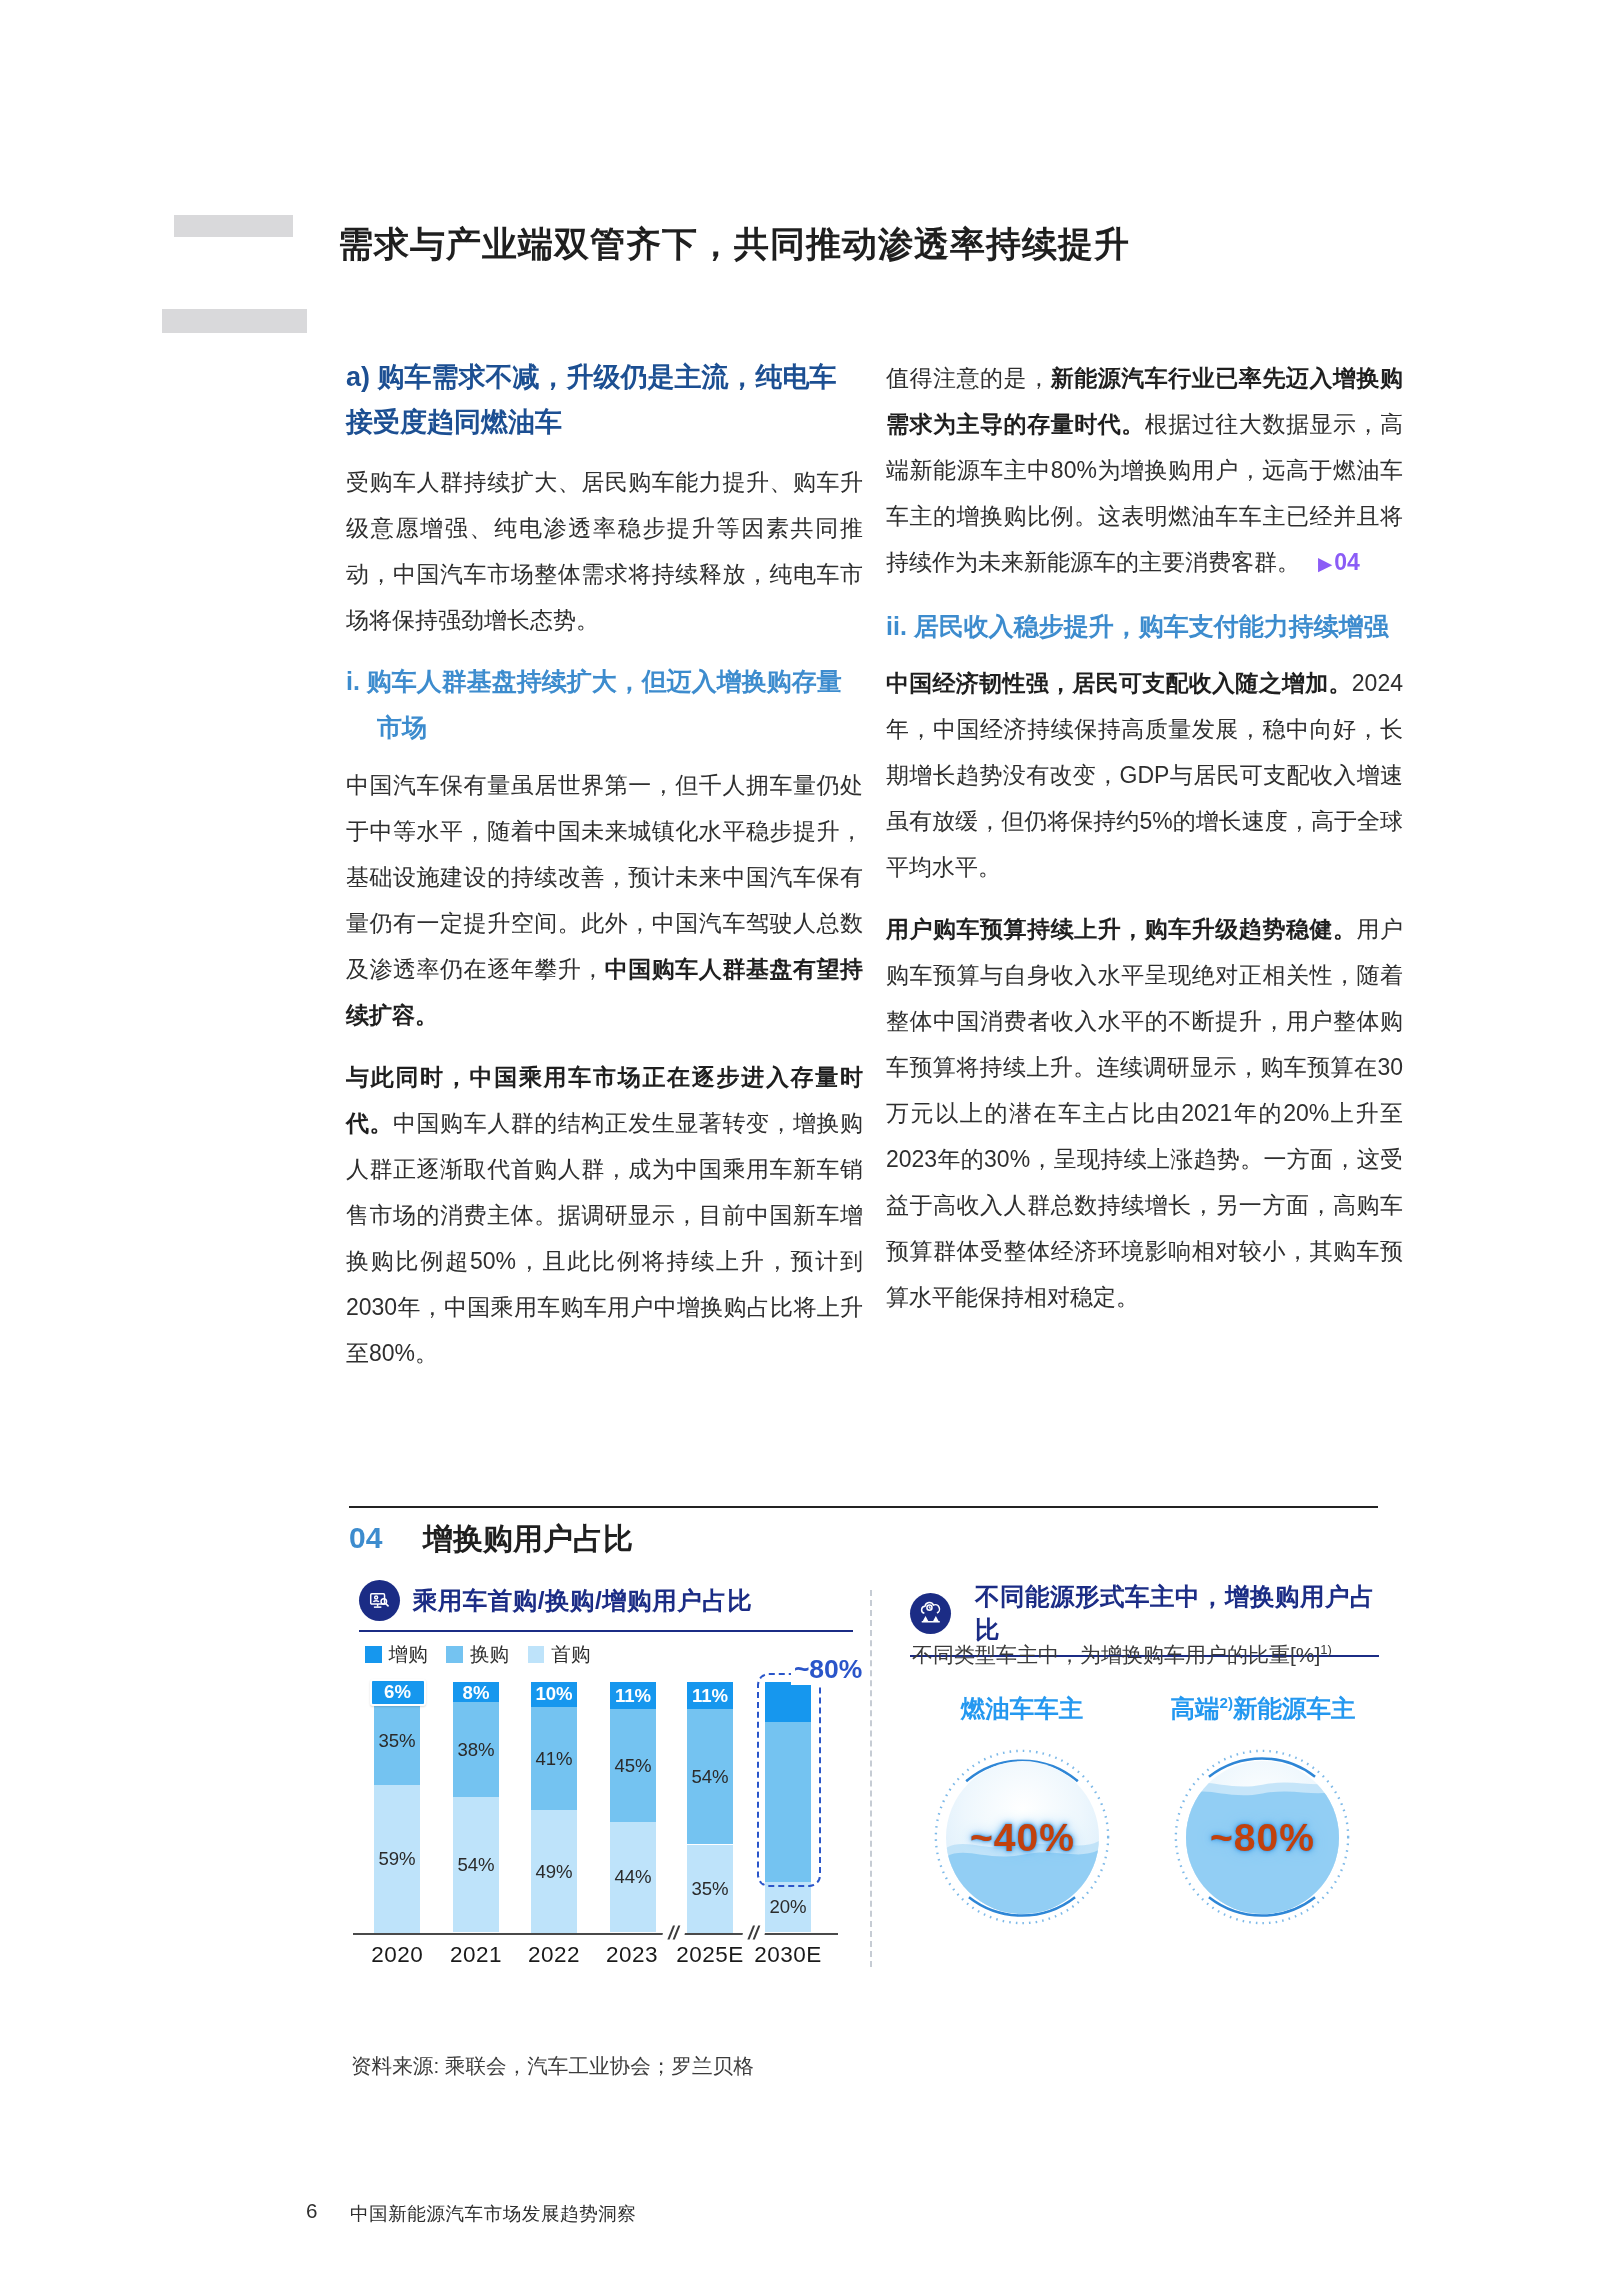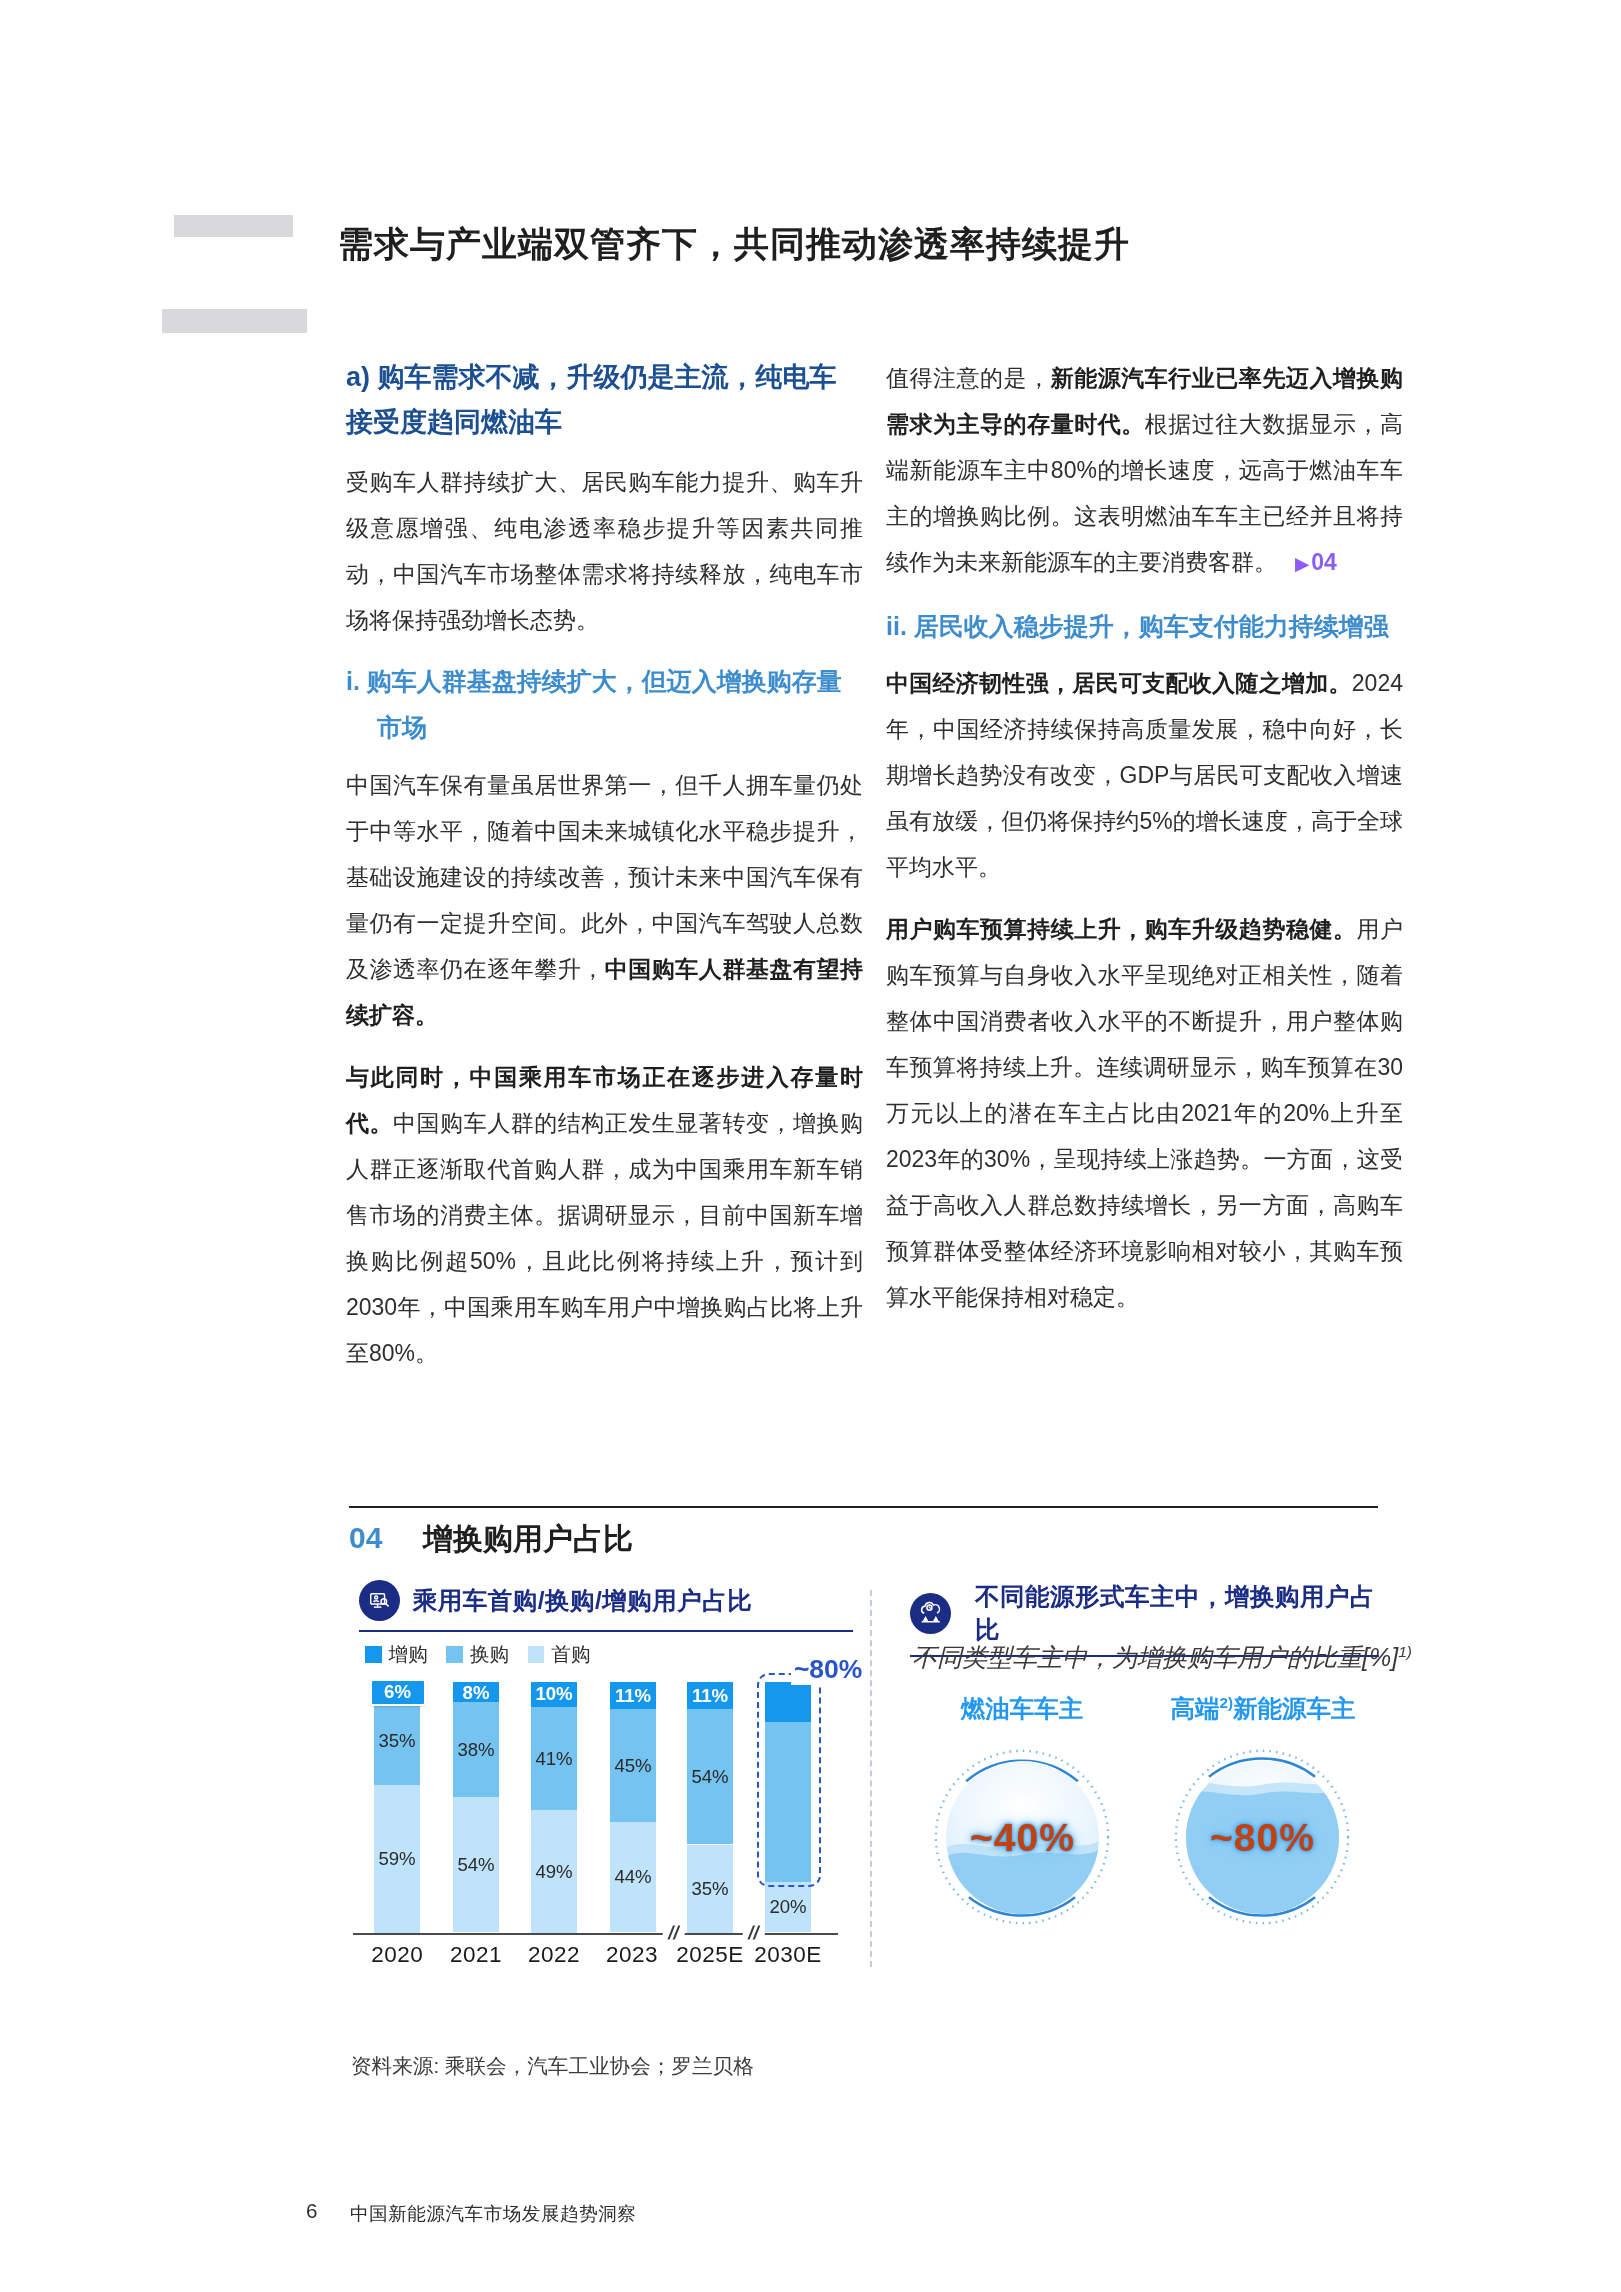--- a/index.html
+++ b/index.html
@@ -27,21 +27,21 @@
   .exhibit-rule{position:absolute;left:349px;top:1506px;width:1029px;height:2px;background:#232323;}
   .exhibit-number{position:absolute;left:349px;top:1521px;font-size:30px;font-weight:800;color:#3d8cce;}
   .exhibit-title{position:absolute;left:423px;top:1519px;font-size:30px;font-weight:800;color:#1f1f1f;}
   
   .panel-header{position:absolute;display:flex;align-items:center;gap:12.7px;border-bottom:2.9px solid #1b2c85;padding-bottom:8.8px;}
   .panel-header.left{left:359px;top:1580px;width:494px;}
   .panel-header.right{left:910px;top:1580px;width:469px;gap:24px;}
   .panel-icon{width:41px;height:41px;border-radius:50%;background:#1b2c85;flex:0 0 41px;
               display:flex;align-items:center;justify-content:center;}
   .panel-title{font-size:24.5px;font-weight:800;color:#1b2c85;letter-spacing:0.5px;}
-  .panel-subtitle{position:absolute;left:912px;top:1641px;font-size:25px;font-style:italic;color:#3a3a3a;}
+  .panel-subtitle{position:absolute;left:912px;top:1641px;font-size:21px;color:#3a3a3a;}
   sup{font-size:62%;vertical-align:super;}
   
   .legend{position:absolute;left:365px;top:1641px;display:flex;align-items:center;gap:18.6px;font-size:19.6px;color:#2e2e2e;}
   .legend-item{display:flex;align-items:center;gap:6.9px;}
   .legend-swatch{width:16.7px;height:16.7px;display:inline-block;}
   
   .bar-chart{position:absolute;left:343px;top:1666px;width:510px;height:323px;}
   .axis-line{position:absolute;left:9.8px;top:267px;width:485px;height:2px;background:#4a4a4a;}
   .axis-break{position:absolute;top:253px;width:21.6px;height:27.4px;background:#ffffff;color:#3c3c3c;
               font-size:18.6px;font-weight:600;text-align:center;line-height:27.4px;transform:skewX(-12deg);}
@@ -82,21 +82,21 @@
 
   <div class="col col-left">
     <div class="h-a">a) 购车需求不减，升级仍是主流，纯电车接受度趋同燃油车</div>
     <p><span>受购车人群持续扩大、居民购车能力提升、购车升级意愿增强、纯电渗透率稳步提升等因素共同推动，中国汽车市场整体需求将持续释放，纯电车市场将保持强劲增长态势。</span></p>
     <div class="h-sub">i. 购车人群基盘持续扩大，但迈入增换购存量市场</div>
     <p><span>中国汽车保有量虽居世界第一，但千人拥车量仍处于中等水平，随着中国未来城镇化水平稳步提升，基础设施建设的持续改善，预计未来中国汽车保有量仍有一定提升空间。此外，中国汽车驾驶人总数及渗透率仍在逐年攀升，</span><b>中国购车人群基盘有望持续扩容。</b></p>
     <p><b>与此同时，中国乘用车市场正在逐步进入存量时代。</b><span>中国购车人群的结构正发生显著转变，增换购人群正逐渐取代首购人群，成为中国乘用车新车销售市场的消费主体。据调研显示，目前中国新车增换购比例超50%，且此比例将持续上升，预计到2030年，中国乘用车购车用户中增换购占比将上升至80%。</span></p>
   </div>
 
   <div class="col col-right">
-    <p><span>值得注意的是，</span><b>新能源汽车行业已率先迈入增换购需求为主导的存量时代。</b><span>根据过往大数据显示，高端新能源车主中80%的增长速度，远高于燃油车车主的增换购比例。这表明燃油车车主已经并且将持续作为未来新能源车的主要消费客群。</span><span class="ref-link"><span class="tri">▶</span><span>04</span></span></p>
+    <p><span>值得注意的是，</span><b>新能源汽车行业已率先迈入增换购需求为主导的存量时代。</b><span>根据过往大数据显示，高端新能源车主中80%为增换购用户，远高于燃油车车主的增换购比例。这表明燃油车车主已经并且将持续作为未来新能源车的主要消费客群。</span><span class="ref-link"><span class="tri">▶</span><span>04</span></span></p>
     <div class="h-sub">ii. 居民收入稳步提升，购车支付能力持续增强</div>
     <p><b>中国经济韧性强，居民可支配收入随之增加。</b><span>2024年，中国经济持续保持高质量发展，稳中向好，长期增长趋势没有改变，GDP与居民可支配收入增速虽有放缓，但仍将保持约5%的增长速度，高于全球平均水平。</span></p>
     <p><b>用户购车预算持续上升，购车升级趋势稳健。</b><span>用户购车预算与自身收入水平呈现绝对正相关性，随着整体中国消费者收入水平的不断提升，用户整体购车预算将持续上升。连续调研显示，购车预算在30万元以上的潜在车主占比由2021年的20%上升至2023年的30%，呈现持续上涨趋势。一方面，这受益于高收入人群总数持续增长，另一方面，高购车预算群体受整体经济环境影响相对较小，其购车预算水平能保持相对稳定。</span></p>
   </div>
 
   <div class="exhibit-rule"></div>
   <div class="exhibit-number">04</div>
   <div class="exhibit-title">增换购用户占比</div>
 
   <div class="panel-header left">

